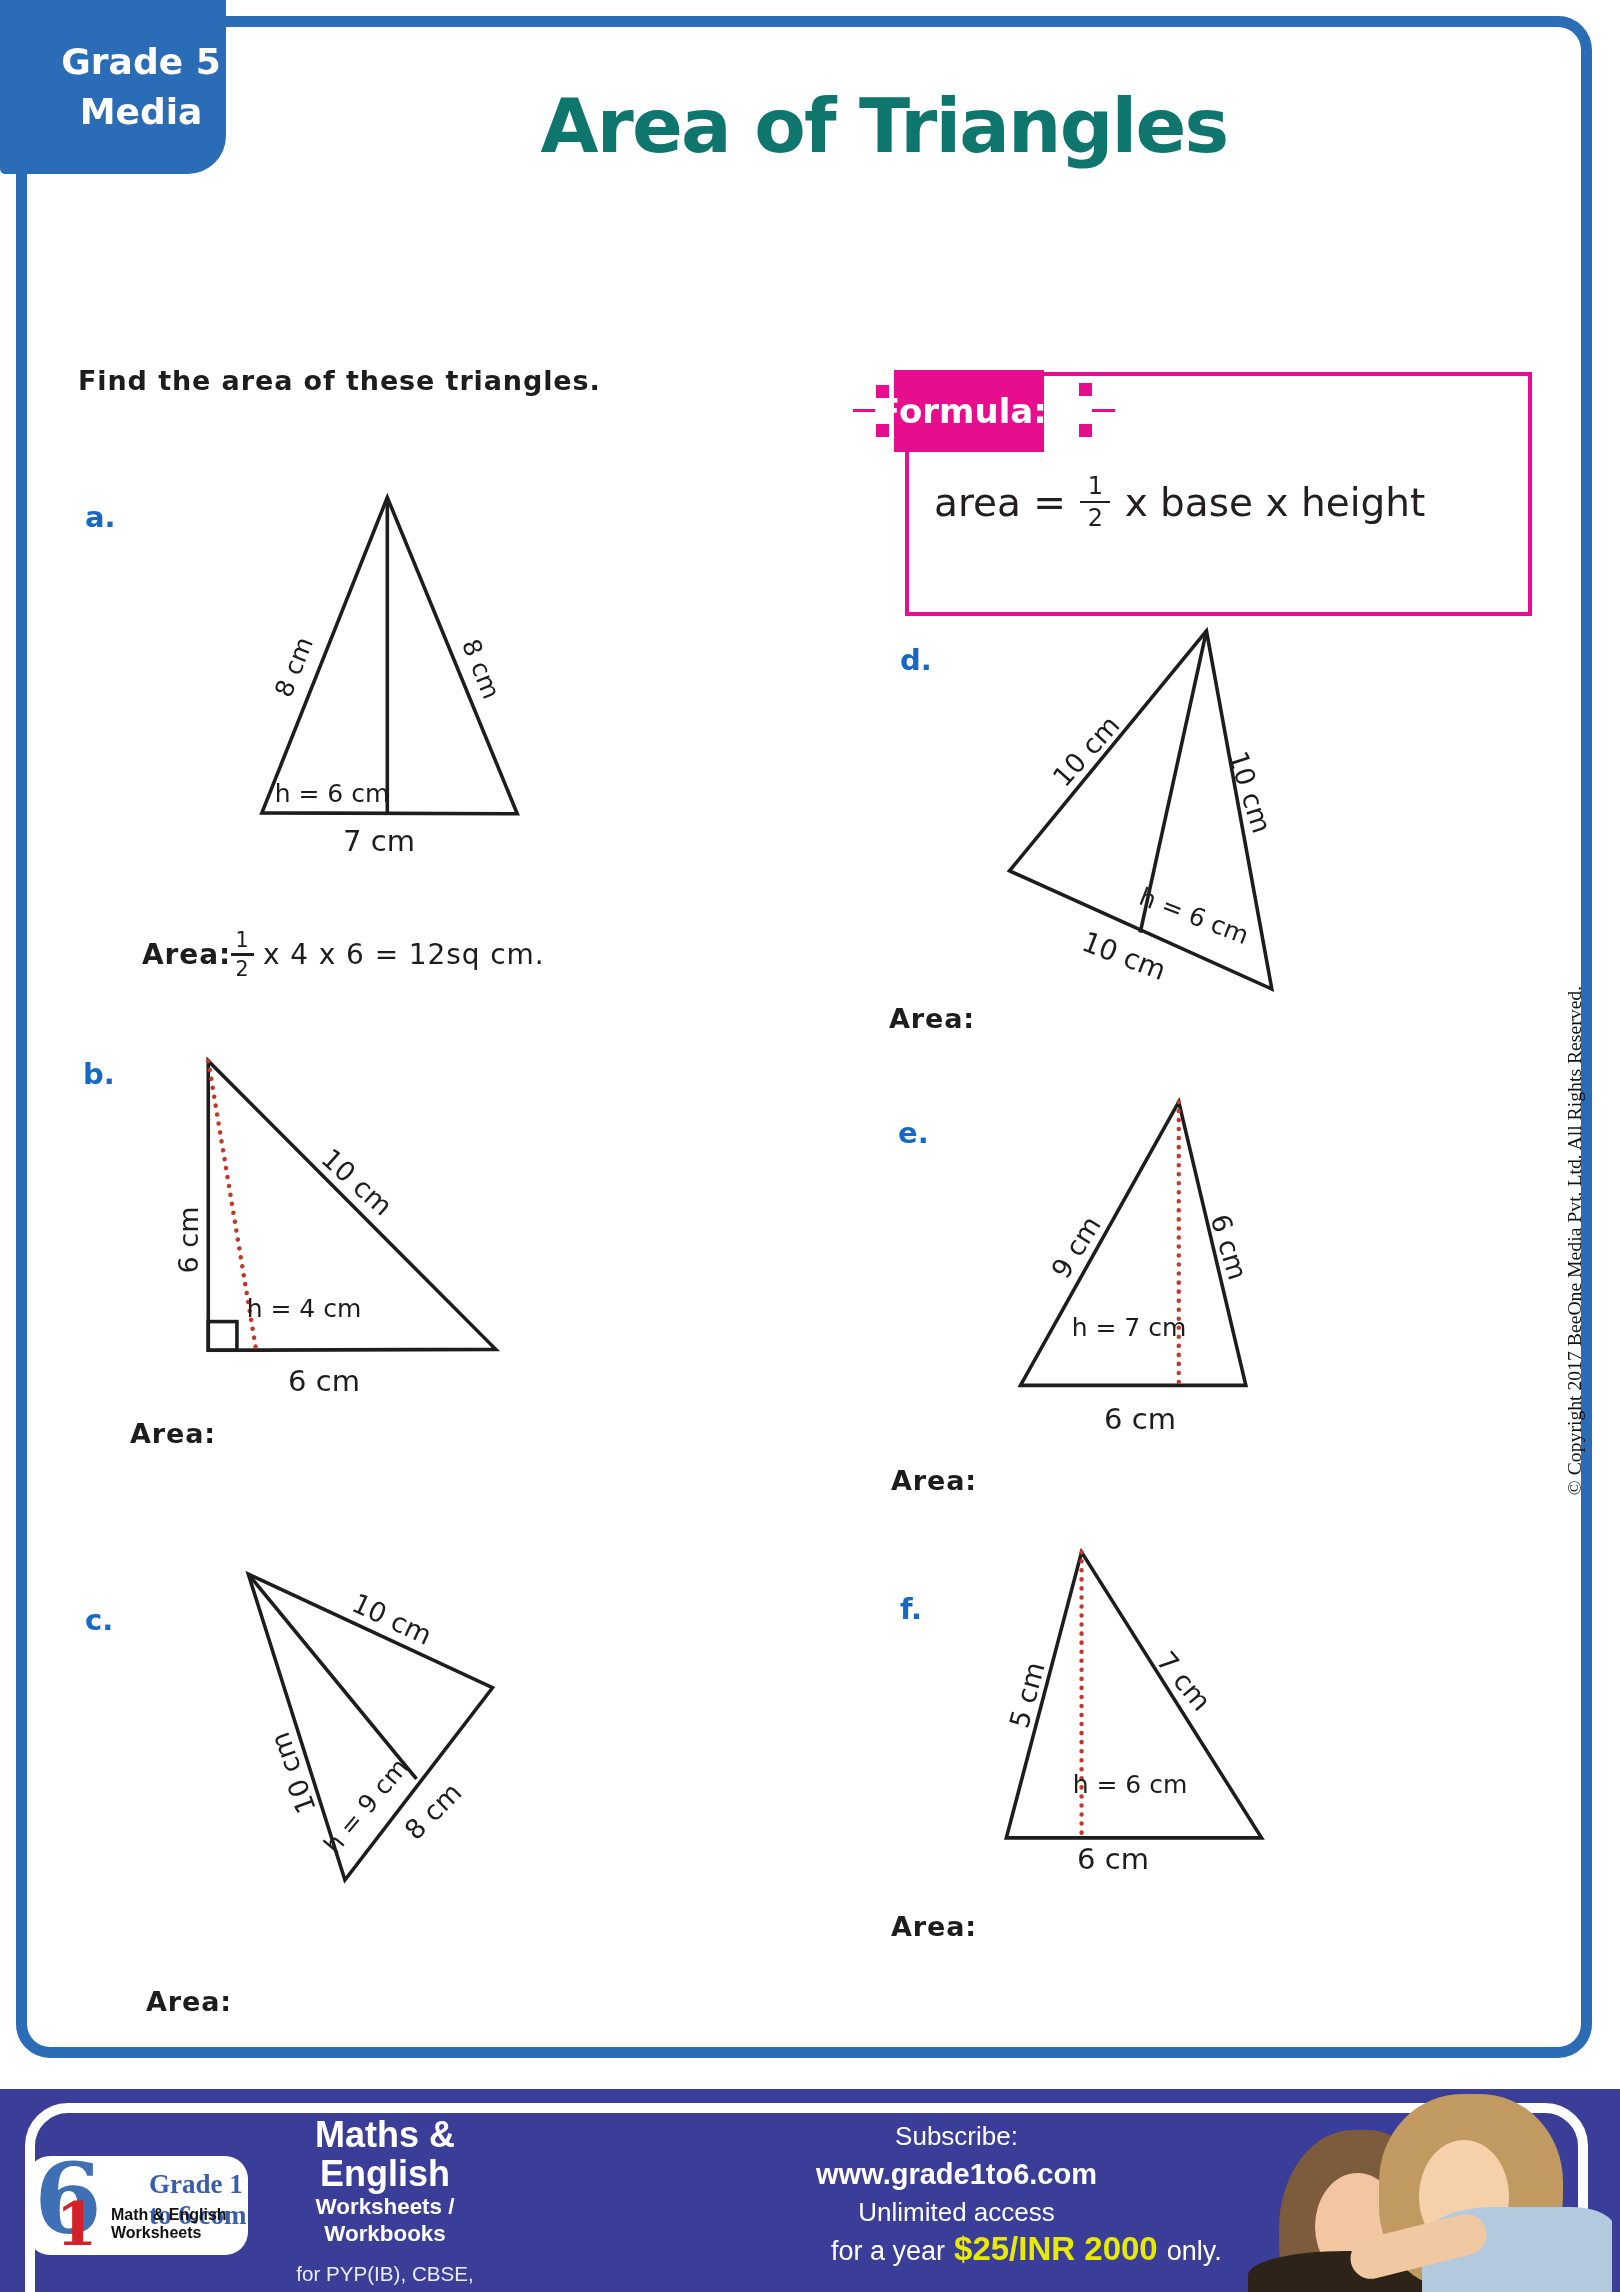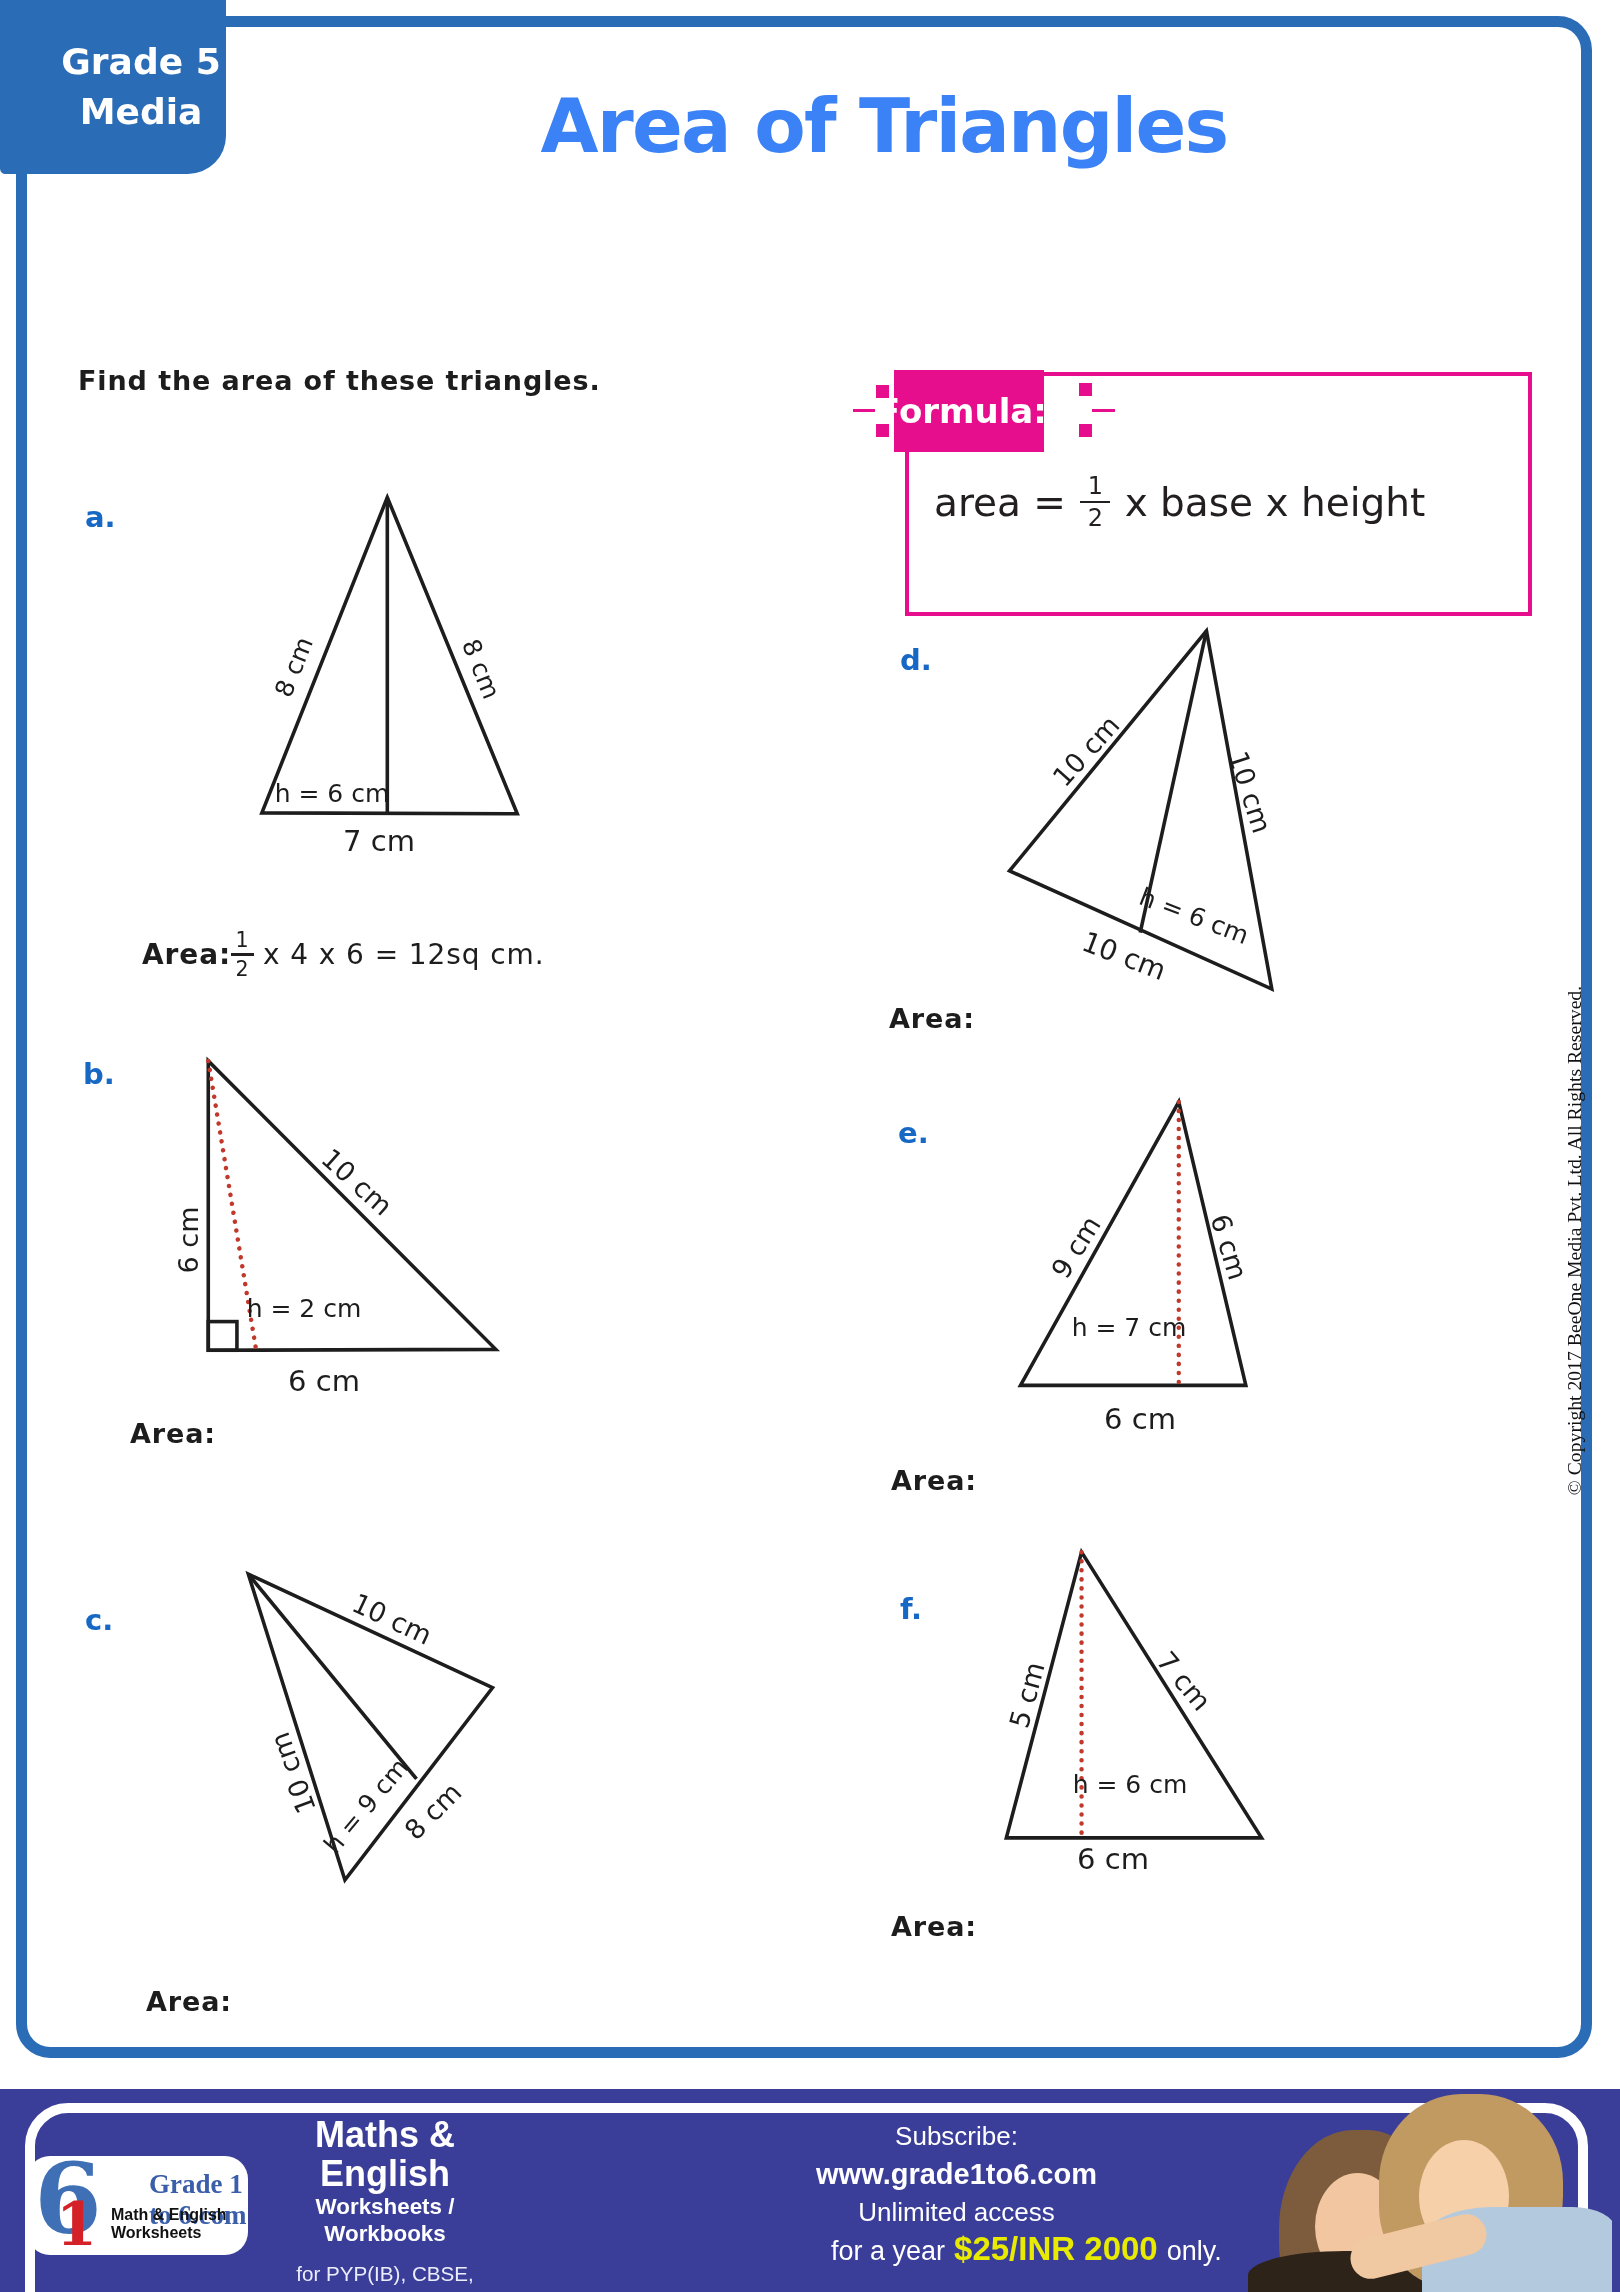--- a/index.html
+++ b/index.html
@@ -10,21 +10,21 @@
   .page-border{position:absolute;left:16px;top:16px;width:1576px;height:2042px;
      border:11.6px solid #2b6cb7;border-radius:34px;box-sizing:border-box;}
 
   
   .badge{position:absolute;left:0;top:0;width:226px;height:174px;background:#2b6cb7;
      border-radius:0 0 38px 5.4px;display:flex;flex-direction:column;justify-content:center;
      align-items:center;padding-left:56px;box-sizing:border-box;z-index:5;}
   .badge div{color:#fff;font-weight:bold;font-size:36px;line-height:50px;letter-spacing:0px;}
 
   .title{position:absolute;left:537px;top:82px;width:694px;text-align:center;
-     font-size:75px;font-weight:800;letter-spacing:-1.8px;color:#3b82f6;}
+     font-size:75px;font-weight:800;letter-spacing:-1.8px;color:#0f766e;}
 
   .instruction{position:absolute;left:78px;top:365px;font-size:27px;font-weight:bold;letter-spacing:0.9px;}
 
   
   .formula-box{position:absolute;left:905px;top:372px;width:627px;height:244px;
      border:4.5px solid #e60e8c;box-sizing:border-box;display:flex;align-items:center;
      padding-left:25px;padding-top:16px;}
   .formula-label{position:absolute;left:894px;top:370px;width:150px;height:82px;background:#e60e8c;
      color:#fff;font-weight:bold;font-size:34px;display:flex;align-items:center;justify-content:center;z-index:4;}
   .handle{position:absolute;width:12.5px;height:13.4px;background:#e60e8c;z-index:4;}
@@ -151,21 +151,21 @@
   </div>
 
   <div class="plabel" style="left:83px;top:1057px;">b.</div>
   <svg class="tri" style="left:202px;top:1052px;" width="309" height="309" viewBox="0 0 345 345">
     <polygon points="7,10 7,333 328,332"></polygon>
     <rect x="7" y="301" width="32" height="32"></rect>
     <line class="red" x1="7" y1="10" x2="60" y2="330"></line>
   </svg>
   <div class="dim" style="left:188px;top:1240px;transform:translate(-50%,-50%) rotate(-90deg);font-size:27px;">6 cm</div>
   <div class="dim" style="left:357px;top:1182px;transform:translate(-50%,-50%) rotate(42deg);font-size:27px;">10 cm</div>
-  <div class="dim" style="left:304px;top:1308px;transform:translate(-50%,-50%);">h = 2 cm</div>
+  <div class="dim" style="left:304px;top:1308px;transform:translate(-50%,-50%);">h = 4 cm</div>
   <div class="dim" style="left:324px;top:1381px;transform:translate(-50%,-50%);font-size:29px;">6 cm</div>
   <div class="area" style="left:130px;top:1418px;">Area:</div>
 
   <div class="plabel" style="left:85px;top:1603px;">c.</div>
   <svg class="tri" style="left:242px;top:1567px;" width="264" height="322" viewBox="0 0 295 360">
     <polygon points="7,8 280,135 115,350"></polygon>
     <line x1="7" y1="8" x2="195" y2="237"></line>
   </svg>
   <div class="dim" style="left:392px;top:1619px;transform:translate(-50%,-50%) rotate(25deg);font-size:27px;">10 cm</div>
   <div class="dim" style="left:293px;top:1773px;transform:translate(-50%,-50%) rotate(250deg);font-size:27px;">10 cm</div>

